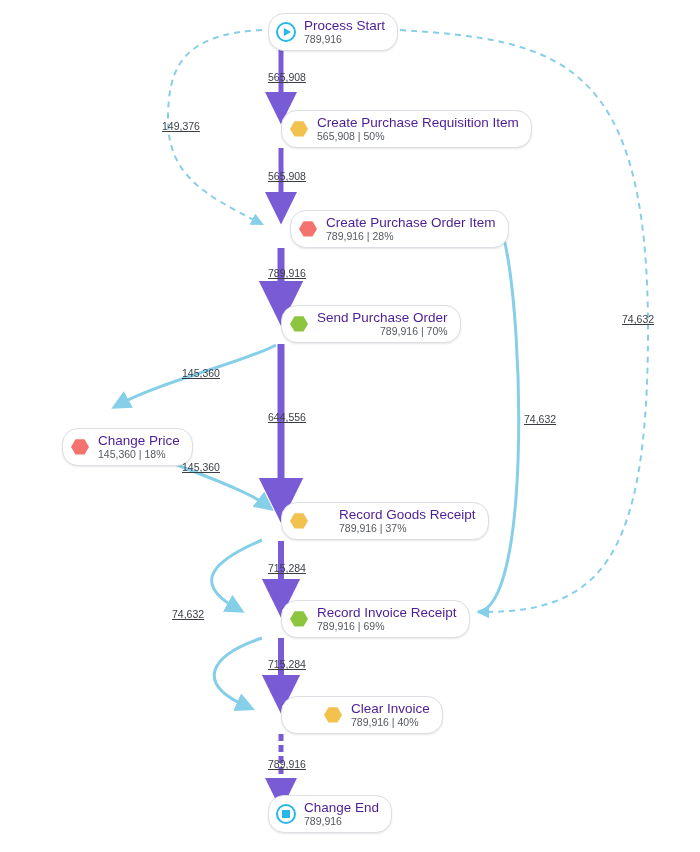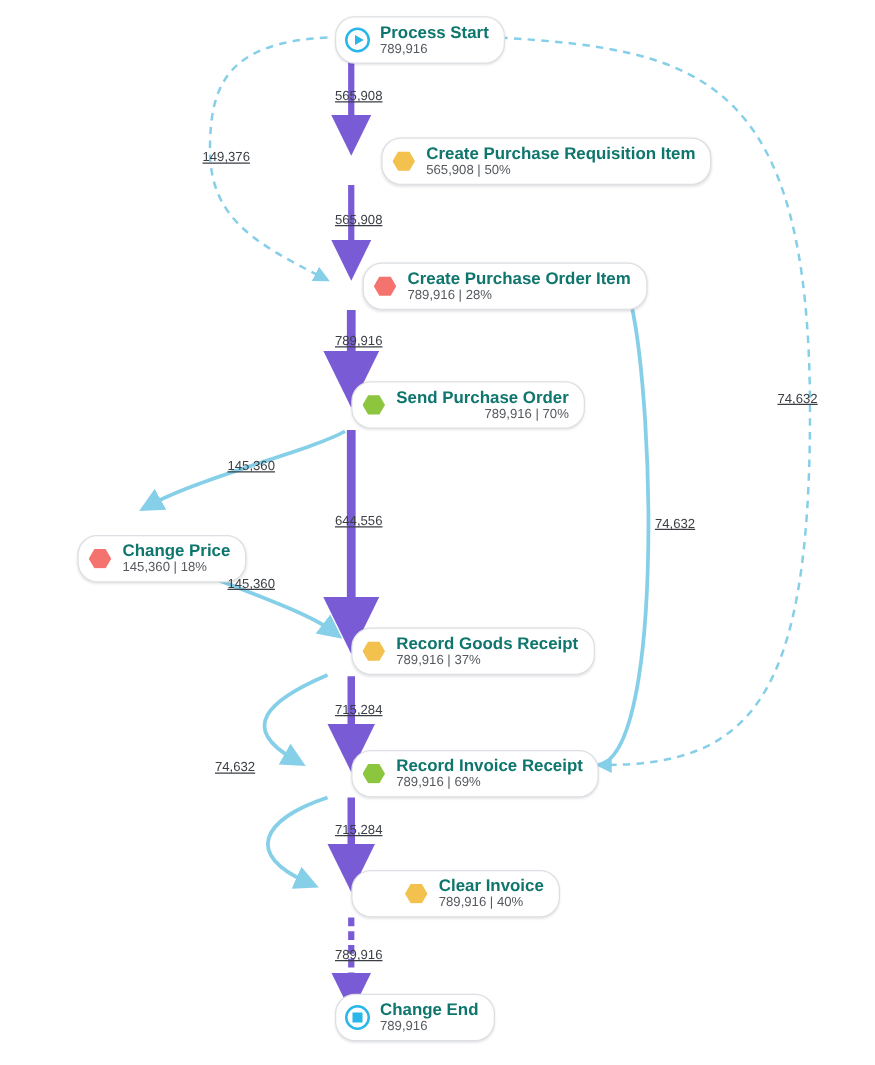--- a/index.html
+++ b/index.html
@@ -78,22 +78,21 @@
     background: #29b6e8;
   }
   .labels {
     display: flex;
     flex-direction: column;
     justify-content: center;
     line-height: 1.12;
   }
   .title {
     font-size: 13.5px;
-    color: #0f766e;
-    font-weight: bold;
+    color: #4c1d95;
   }
   .sub {
     font-size: 10.5px;
     color: #55595e;
     margin-top: 1px;
   }
   .edge-label {
     position: absolute;
     font-size: 10.5px;
     color: #3b3f44;
@@ -145,21 +144,21 @@
       <span class="circ">
           <span class="tri"></span>
         </span>
     </span>
     <span class="labels">
       <span class="title">Process Start</span>
       <span class="sub">789,916</span>
     </span>
   </div>
 
-  <div class="node" style="left:281px; top:110px;margin-left:24px;">
+  <div class="node" style="left:281px; top:110px;">
     <span class="glyph">
       <span class="hex" style="background:#f2c14e;"></span>
     </span>
     <span class="labels">
       <span class="title">Create Purchase Requisition Item</span>
       <span class="sub">565,908 | 50%</span>
     </span>
   </div>
 
   <div class="node" style="left:290px; top:210px;">
@@ -185,21 +184,21 @@
   <div class="node" style="left:62px; top:428px;">
     <span class="glyph">
       <span class="hex" style="background:#f4736e;"></span>
     </span>
     <span class="labels">
       <span class="title">Change Price</span>
       <span class="sub">145,360 | 18%</span>
     </span>
   </div>
 
-  <div class="node" style="left:281px; top:502px;">
+  <div class="node" style="left:281px; top:502px;gap:22px;">
     <span class="glyph">
       <span class="hex" style="background:#f2c14e;"></span>
     </span>
     <span class="labels">
       <span class="title">Record Goods Receipt</span>
       <span class="sub">789,916 | 37%</span>
     </span>
   </div>
 
   <div class="node" style="left:281px; top:600px;">

